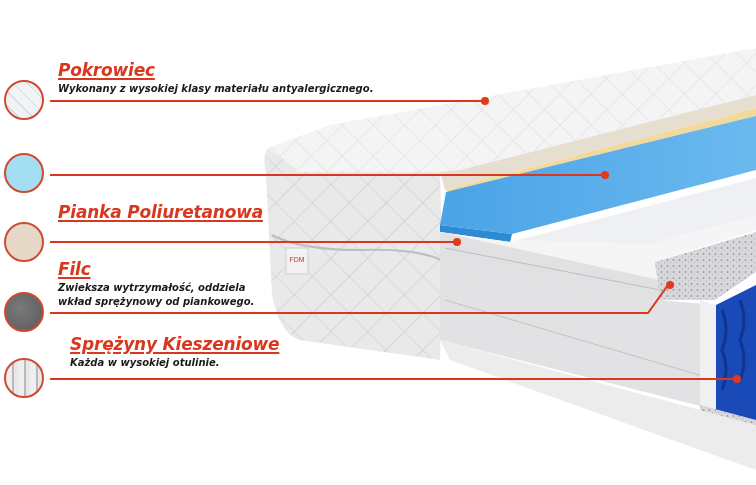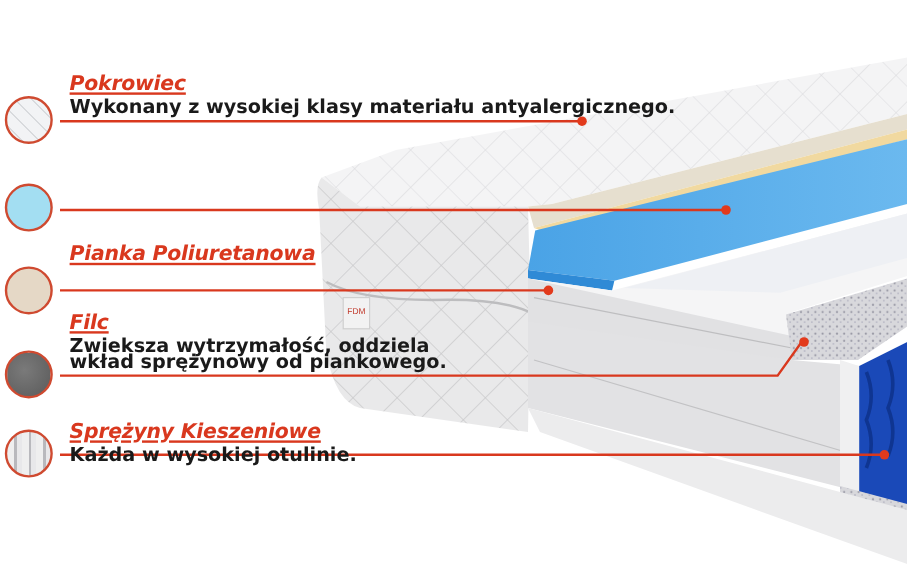--- a/index.html
+++ b/index.html
@@ -1,21 +1,21 @@
 <!DOCTYPE html>
 <html><head>
 <meta charset="utf-8">
 <style>
   html,body{margin:0;padding:0;background:#fff;}
   body{width:756px;height:485px;position:relative;overflow:hidden;font-family:"DejaVu Sans","Liberation Sans",sans-serif;}
   .stage{position:absolute;left:0;top:0;width:756px;height:485px;}
   svg.art{position:absolute;left:0;top:0;}
   .feature{position:absolute;left:58px;}
   .title{font-weight:bold;font-style:italic;color:#d9381e;font-size:17px;text-decoration:underline;text-decoration-thickness:2px;text-underline-offset:2px;letter-spacing:-0.2px;white-space:nowrap;line-height:20px;}
-  .desc{font-weight:bold;color:#1a1a1a;font-size:16px;line-height:14px;white-space:pre-line;margin-top:2px;}
+  .desc{font-weight:bold;font-style:italic;color:#1a1a1a;font-size:10px;line-height:14px;white-space:pre-line;margin-top:2px;}
   .swatch{position:absolute;left:4px;width:40px;height:40px;border-radius:50%;border:2px solid #cf4a30;box-sizing:border-box;overflow:hidden;}
 </style>
 </head>
 <body>
 
 <div class="stage">
 
   <svg class="art" width="756" height="485" viewBox="0 0 756 485">
     <defs>
       <pattern id="quilt" width="22" height="22" patternUnits="userSpaceOnUse" patternTransform="rotate(45)">
@@ -103,18 +103,18 @@
   <div class="feature" style="top:202px;">
     <div class="title">Pianka Poliuretanowa</div>
   </div>
 
   <div class="feature" style="top:259px;">
     <div class="title">Filc</div>
     <div class="desc">Zwieksza wytrzymałość, oddziela
 wkład sprężynowy od piankowego.</div>
   </div>
 
-  <div class="feature" style="top:350px;">
+  <div class="feature" style="top:334px;margin-left:12px;">
     <div class="title">Sprężyny Kieszeniowe</div>
     <div class="desc">Każda w wysokiej otulinie.</div>
   </div>
 
 </div>
 
 </body></html>

